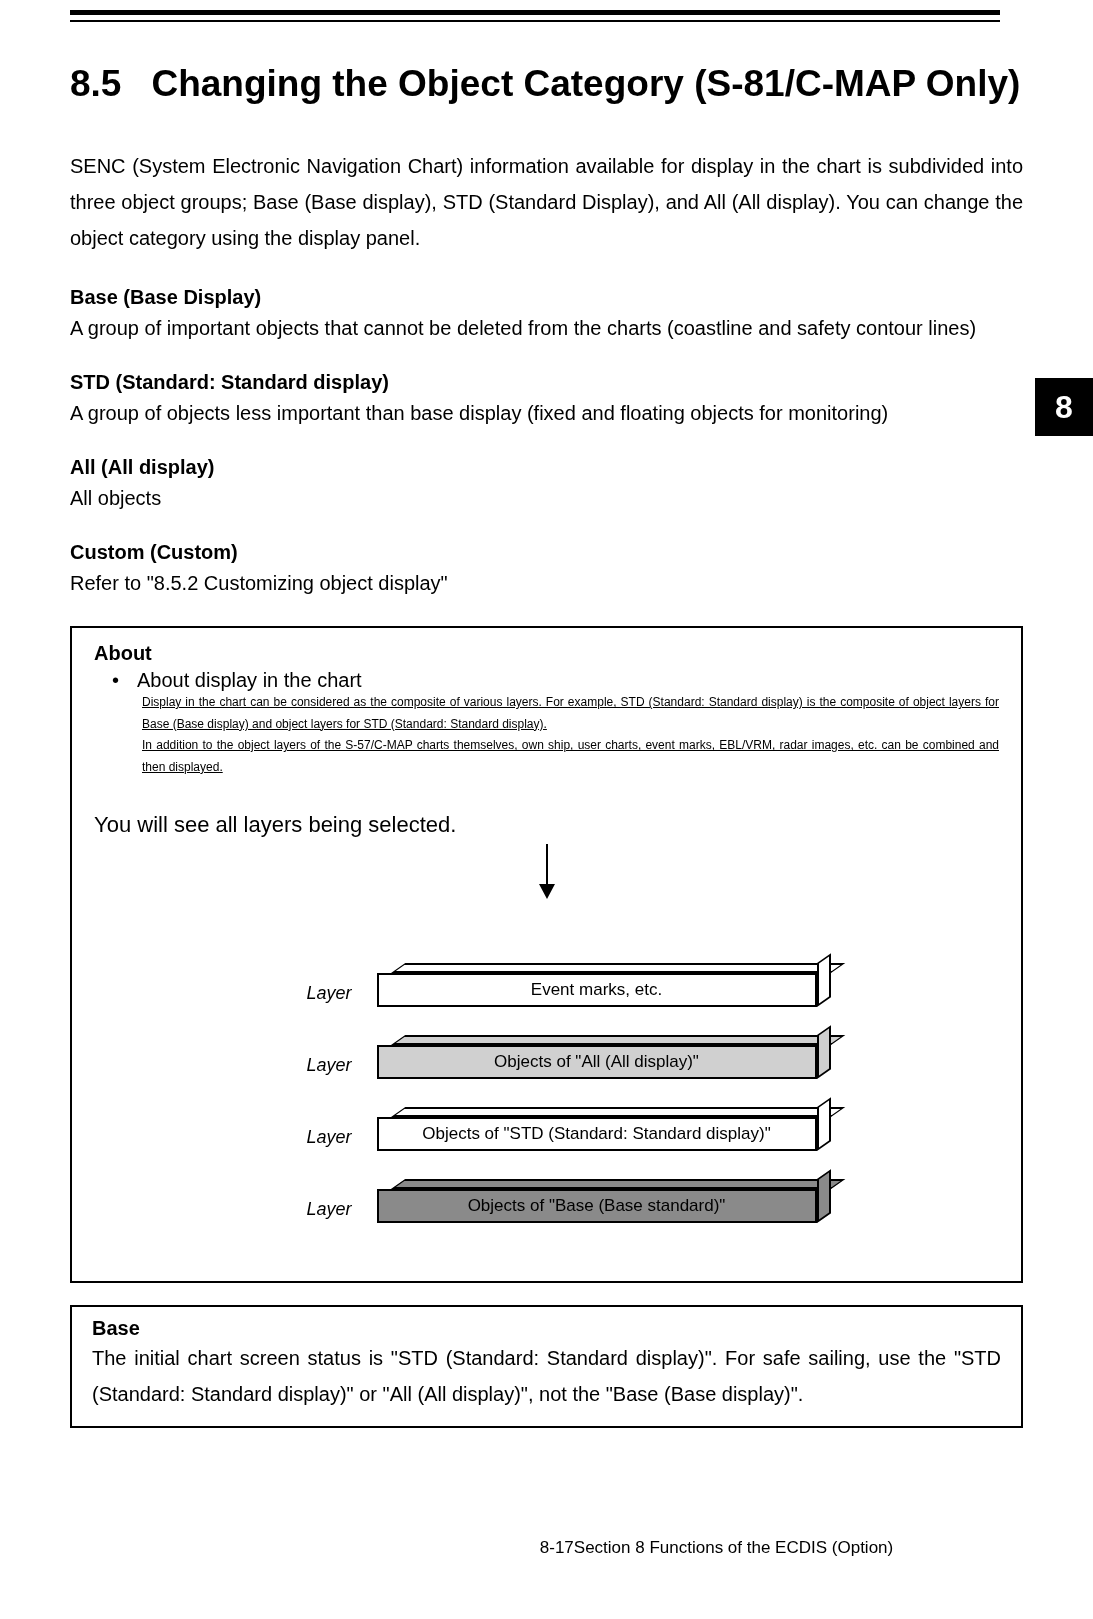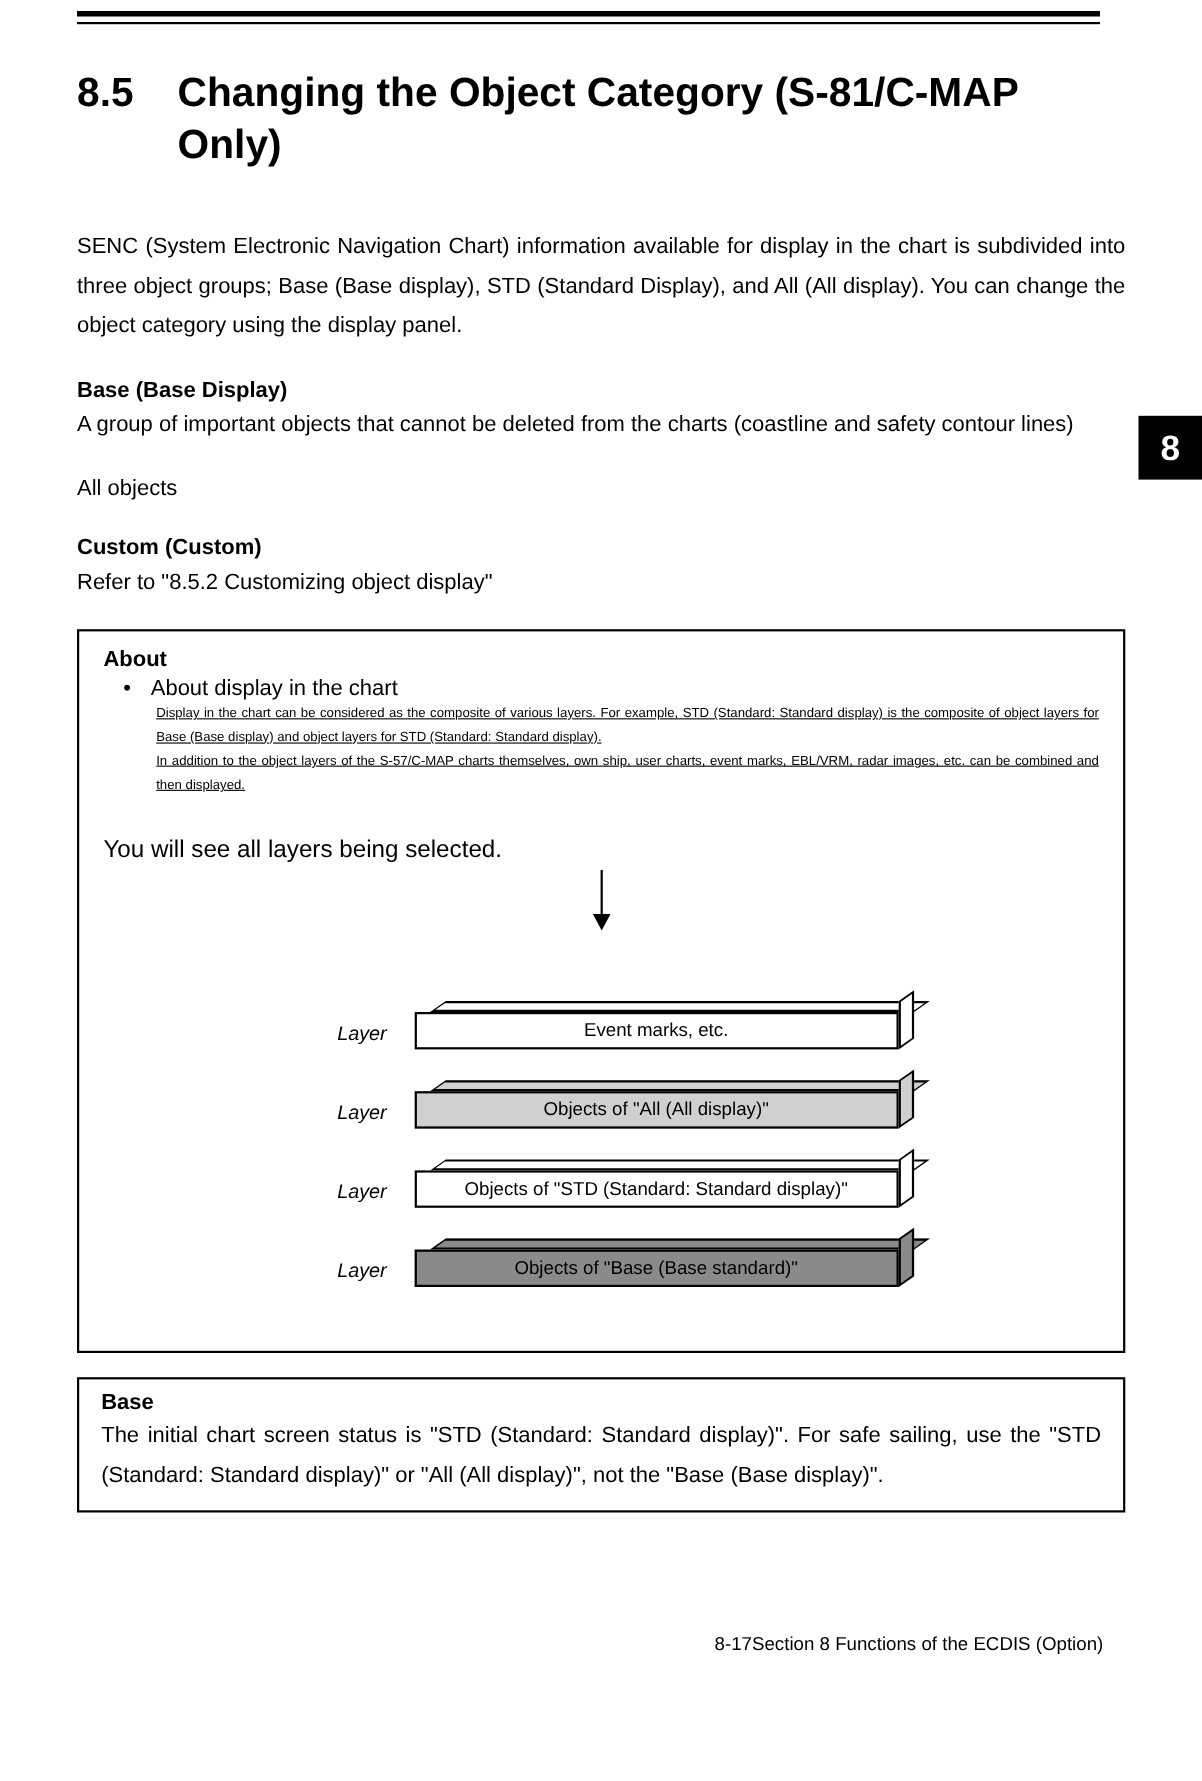--- a/index.html
+++ b/index.html
@@ -17,25 +17,25 @@
   }
   .top-rules {
     border-top: 5px solid #000;
     height: 5px;
     border-bottom: 2px solid #000;
     margin-bottom: 38px;
     width: 930px;
   }
   .heading-row {
     display: flex;
-    gap: 40px;
+    gap: 30px;
     font-size: 37px;
     font-weight: bold;
     line-height: 1.3;
-    margin-bottom: 50px;
+    margin-bottom: 40px;
   }
   .heading-number {
     white-space: nowrap;
   }
   .intro {
     font-size: 20px;
     line-height: 1.8;
     text-align: justify;
     margin-bottom: 30px;
   }
@@ -168,21 +168,21 @@
     font-size: 20px;
     font-weight: bold;
   }
   .note-text {
     font-size: 20px;
     line-height: 1.8;
     text-align: justify;
   }
   .footer {
     display: flex;
-    justify-content: flex-end;
+    justify-content: center;
     font-size: 17px;
     margin-top: 110px;
     padding: 0 20px 0 360px;
   }
   .arrow-svg {
     display:block;
     margin: 0 auto 4px auto;
   }
 </style>
 </head>
@@ -199,22 +199,27 @@
 
   <div class="intro">SENC (System Electronic Navigation Chart) information available for display in the chart is subdivided into three object groups; Base (Base display), STD (Standard Display), and All (All display). You can change the object category using the display panel.</div>
 
   <div class="side-tab">8</div>
 
   <div class="subsection">
     <div class="sub-title">Base (Base Display)</div>
     <div class="sub-body">A group of important objects that cannot be deleted from the charts (coastline and safety contour lines)</div>
   </div>
 
-
-  <div class="subsection">
+  <div class="subsection">
+    <div class="sub-title">STD (Standard: Standard display)</div>
+    <div class="sub-body">A group of objects less important than base display (fixed and floating objects for monitoring)</div>
+  </div>
+
+  <div class="subsection">
+    <div class="sub-title">All (All display)</div>
     <div class="sub-body">All objects</div>
   </div>
 
   <div class="subsection">
     <div class="sub-title">Custom (Custom)</div>
     <div class="sub-body">Refer to "8.5.2 Customizing object display"</div>
   </div>
 
   <div class="box">
     <div class="box-title">About</div>

